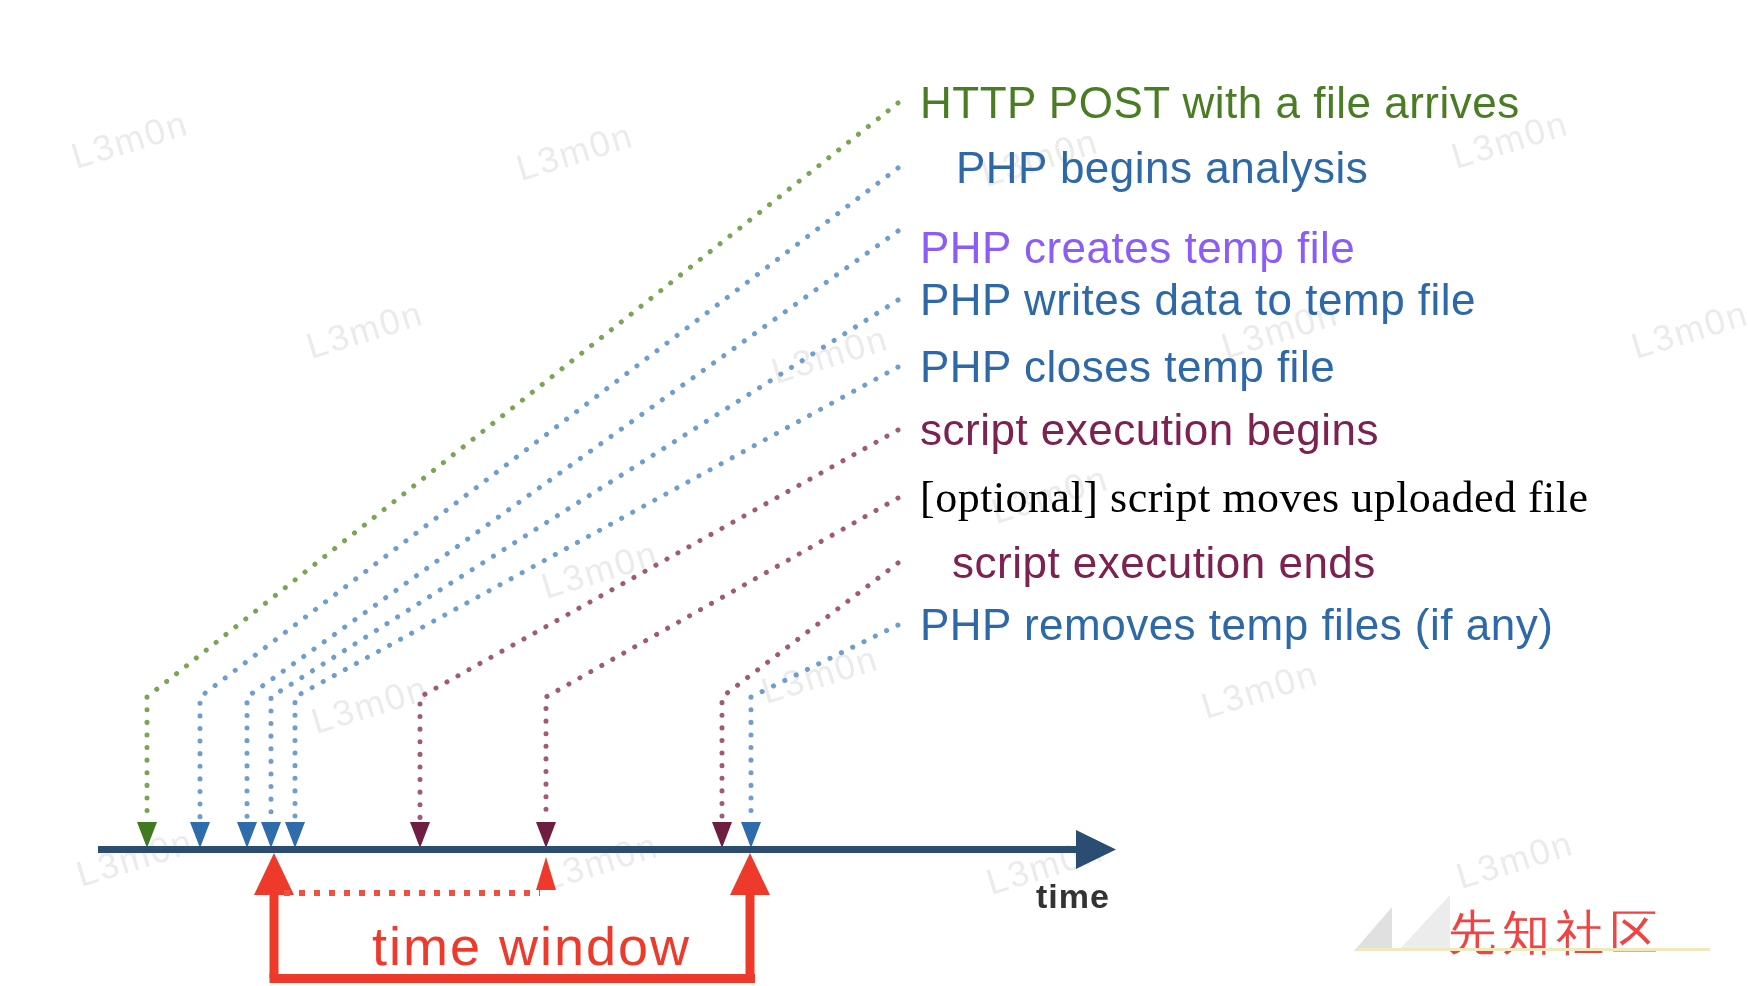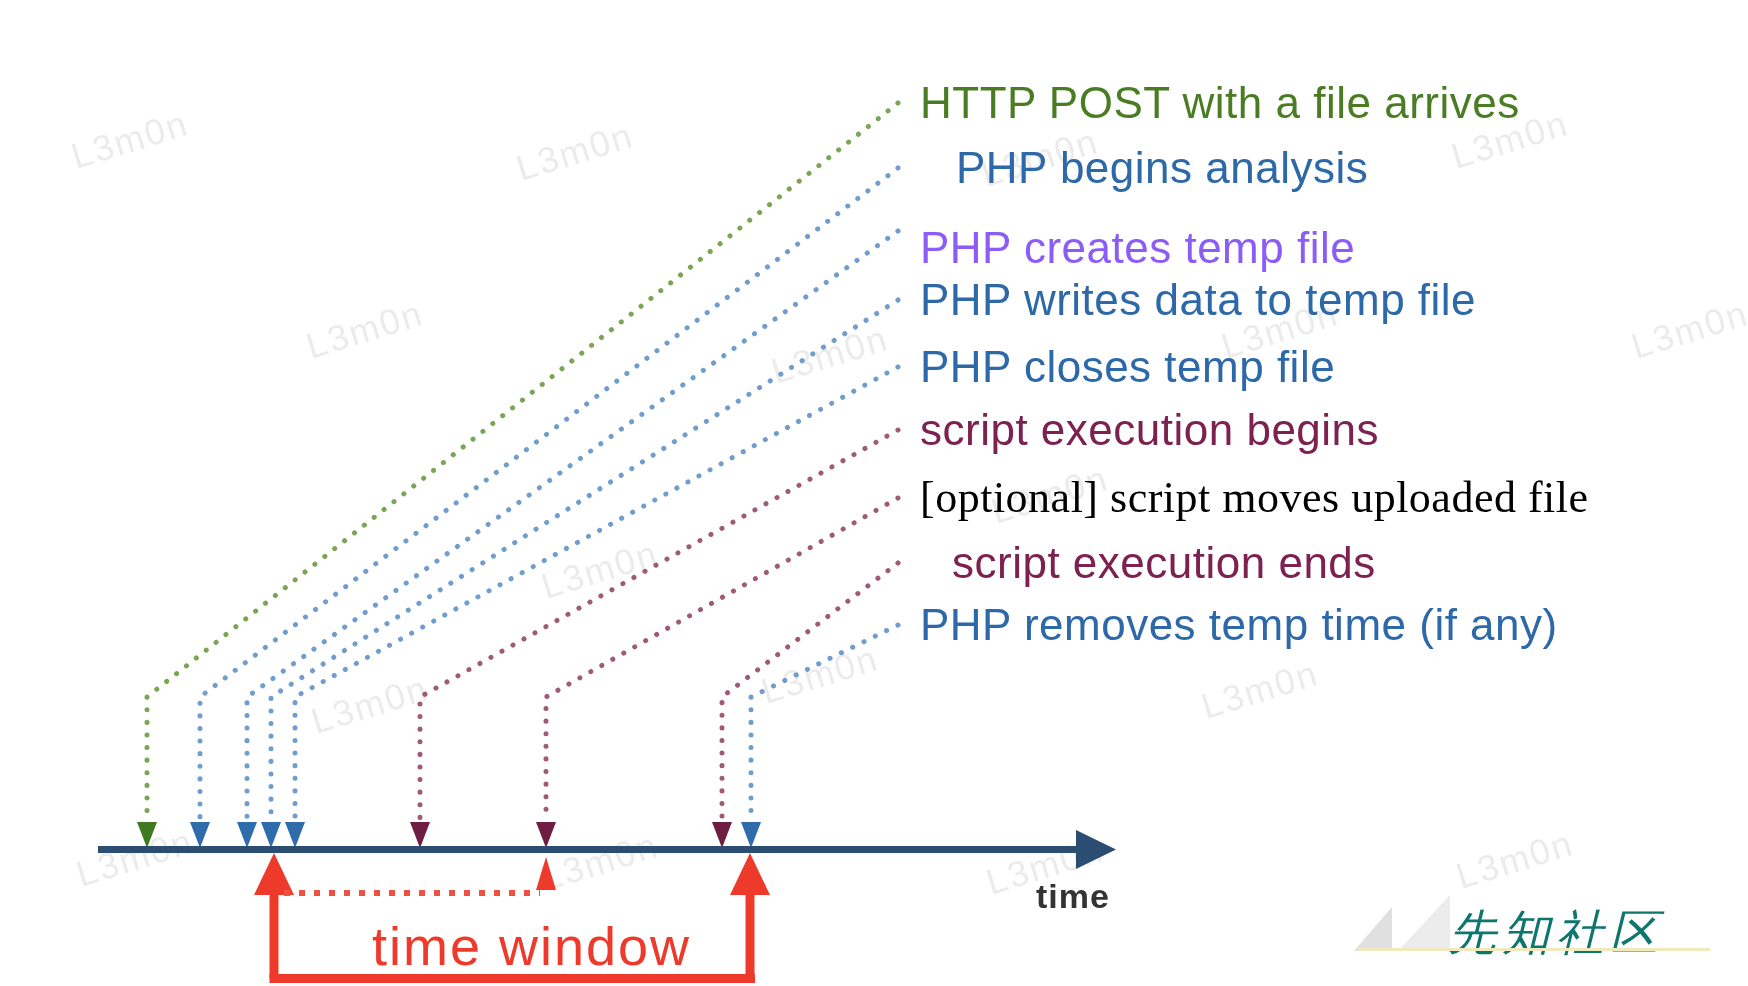--- a/index.html
+++ b/index.html
@@ -115,27 +115,27 @@
 
   <div id="labels">
       <div class="event-label" style="top: 79px; color: rgb(74, 125, 35);">HTTP POST with a file arrives</div>
       <div class="event-label" style="top: 144px; color: rgb(45, 104, 168); margin-left: 36px;">PHP begins analysis</div>
       <div class="event-label" style="top: 224px; color: #8b5cf6;">PHP creates temp file</div>
       <div class="event-label" style="top: 276px; color: rgb(45, 104, 168);">PHP writes data to temp file</div>
       <div class="event-label" style="top: 343px; color: rgb(45, 104, 168);">PHP closes temp file</div>
       <div class="event-label" style="top: 406px; color: rgb(124, 33, 80);">script execution begins</div>
       <div class="event-label" style="top: 474px; color: #000000; font-family: Liberation Serif, serif;">[optional] script moves uploaded file</div>
       <div class="event-label" style="top: 539px; color: rgb(124, 33, 80); margin-left: 32px;">script execution ends</div>
-      <div class="event-label" style="top: 601px; color: rgb(45, 104, 168);">PHP removes temp time (if any)</div>
+      <div class="event-label" style="top: 601px; color: rgb(45, 104, 168);">PHP removes temp files (if any)</div>
     </div>
 
   <div id="time-label" style="color: rgb(51, 51, 51); text-align: center;">time</div>
 
   <div id="time-window-label" style="color: rgb(238, 58, 43);">time window</div>
 
   <svg id="logo" width="100" height="60" viewBox="0 0 100 60">
     <polygon points="2,58 40,58 40,14" fill="#e0e0e0"></polygon>
     <polygon points="46,58 98,58 98,2" fill="#ececec"></polygon>
   </svg>
-  <div id="logo-text" style="color: #0f766e; font-style: italic;">先知社区</div>
+  <div id="logo-text" style="color: #ef4444;">先知社区</div>
   <div id="logo-underline"></div>
 
 </div>
 
 </body></html>

